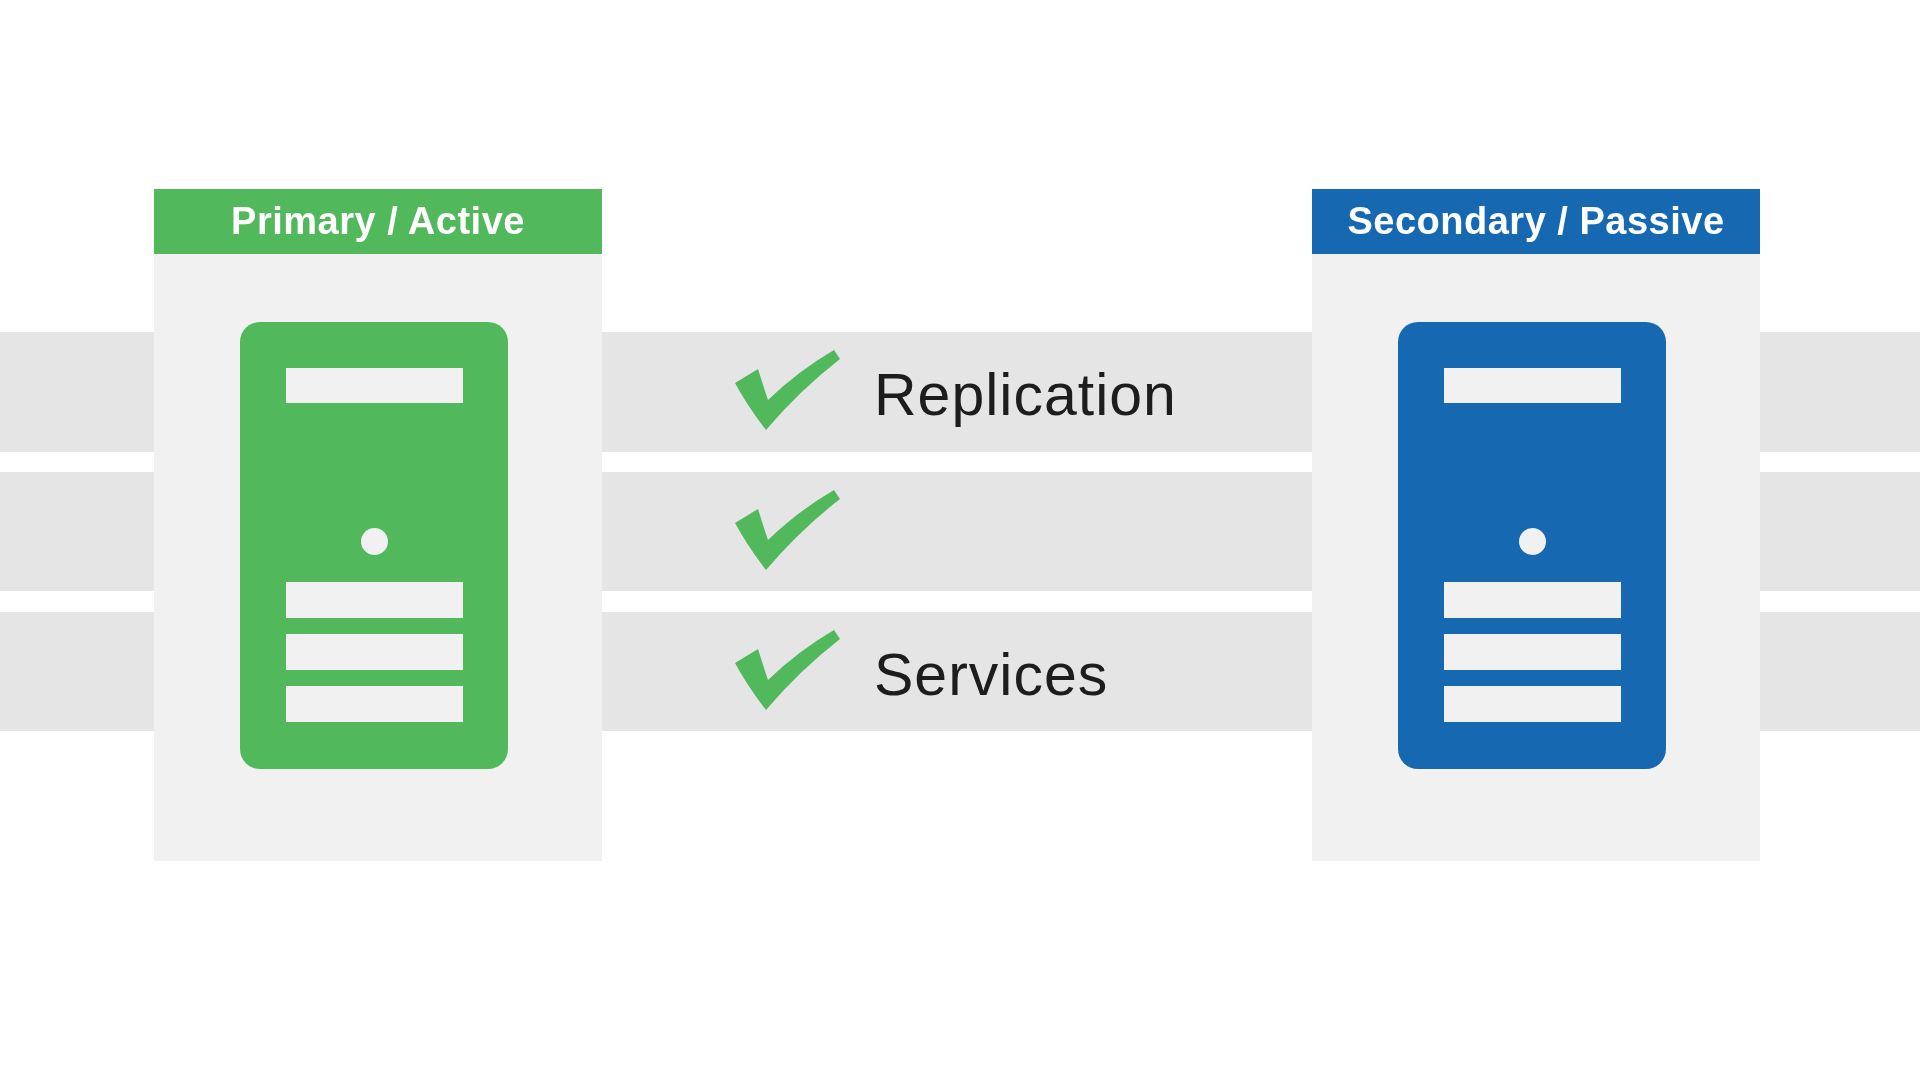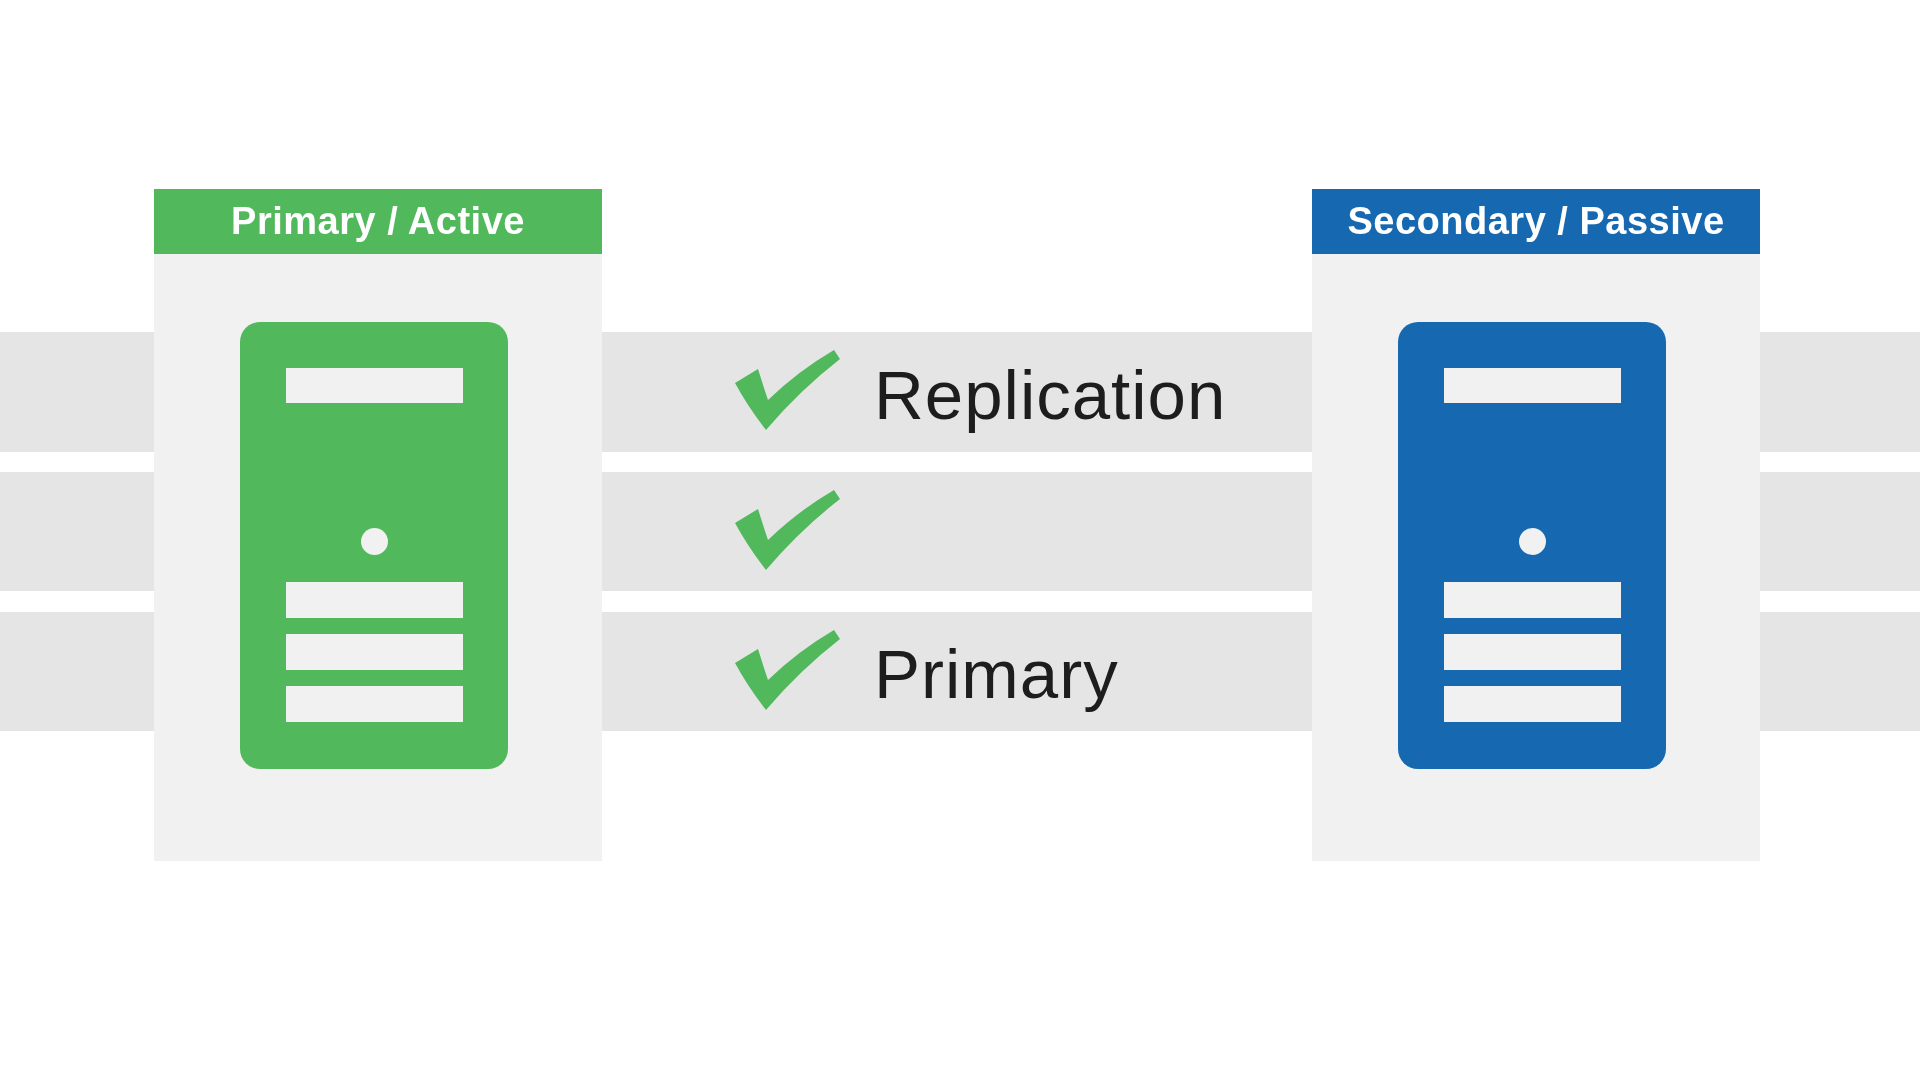--- a/index.html
+++ b/index.html
@@ -19,21 +19,21 @@
 
   
   .band{position:absolute;left:0;width:1920px;background:var(--band-bg);}
   .band-1{top:332px;height:120px;}
   .band-2{top:472px;height:119px;}
   .band-3{top:612px;height:119px;}
   .band .check{position:absolute;left:730px;top:18px;width:110px;height:80px;display:block;}
   .band .check svg{display:block;width:110px;height:80px;}
   .band .band-label{position:absolute;left:874px;top:0;height:100%;
        display:flex;align-items:center;padding-top:6px;
-       font-size:69px;font-weight:300;letter-spacing:1px;color:var(--text);}
+       font-size:59px;font-weight:300;letter-spacing:1px;color:var(--text);}
 
   
   .card{position:absolute;top:189px;width:448px;height:672px;background:var(--card-bg);}
   .card-left{left:154px;}
   .card-right{left:1312px;}
   .card-header{position:absolute;top:0;left:0;width:100%;height:65px;
        display:flex;align-items:center;justify-content:center;
        font-size:38px;font-weight:700;letter-spacing:.5px;color:var(--header-text);}
   .card-left  .card-header{background:var(--green);}
   .card-right .card-header{background:var(--blue);}
@@ -71,21 +71,21 @@
       </svg>
     </span>
   </div>
 
   <div class="band band-3">
     <span class="check">
       <svg viewBox="0 0 110 80" xmlns="http://www.w3.org/2000/svg">
         <path fill="#52b85c" d="M5,33 L28,19 Q33,35 38,50 Q68,21 104,0 L110,9 Q70,40 36,80 Q18,57 5,33 Z"></path>
       </svg>
     </span>
-    <span class="band-label">Primary</span>
+    <span class="band-label">Services</span>
   </div>
 
   <div class="card card-right">
     <div class="card-header">Secondary / Passive</div>
     <div class="tower">
       <div class="slot slot-top"></div>
       <div class="power"></div>
       <div class="slot slot-a"></div>
       <div class="slot slot-b"></div>
       <div class="slot slot-c"></div>

